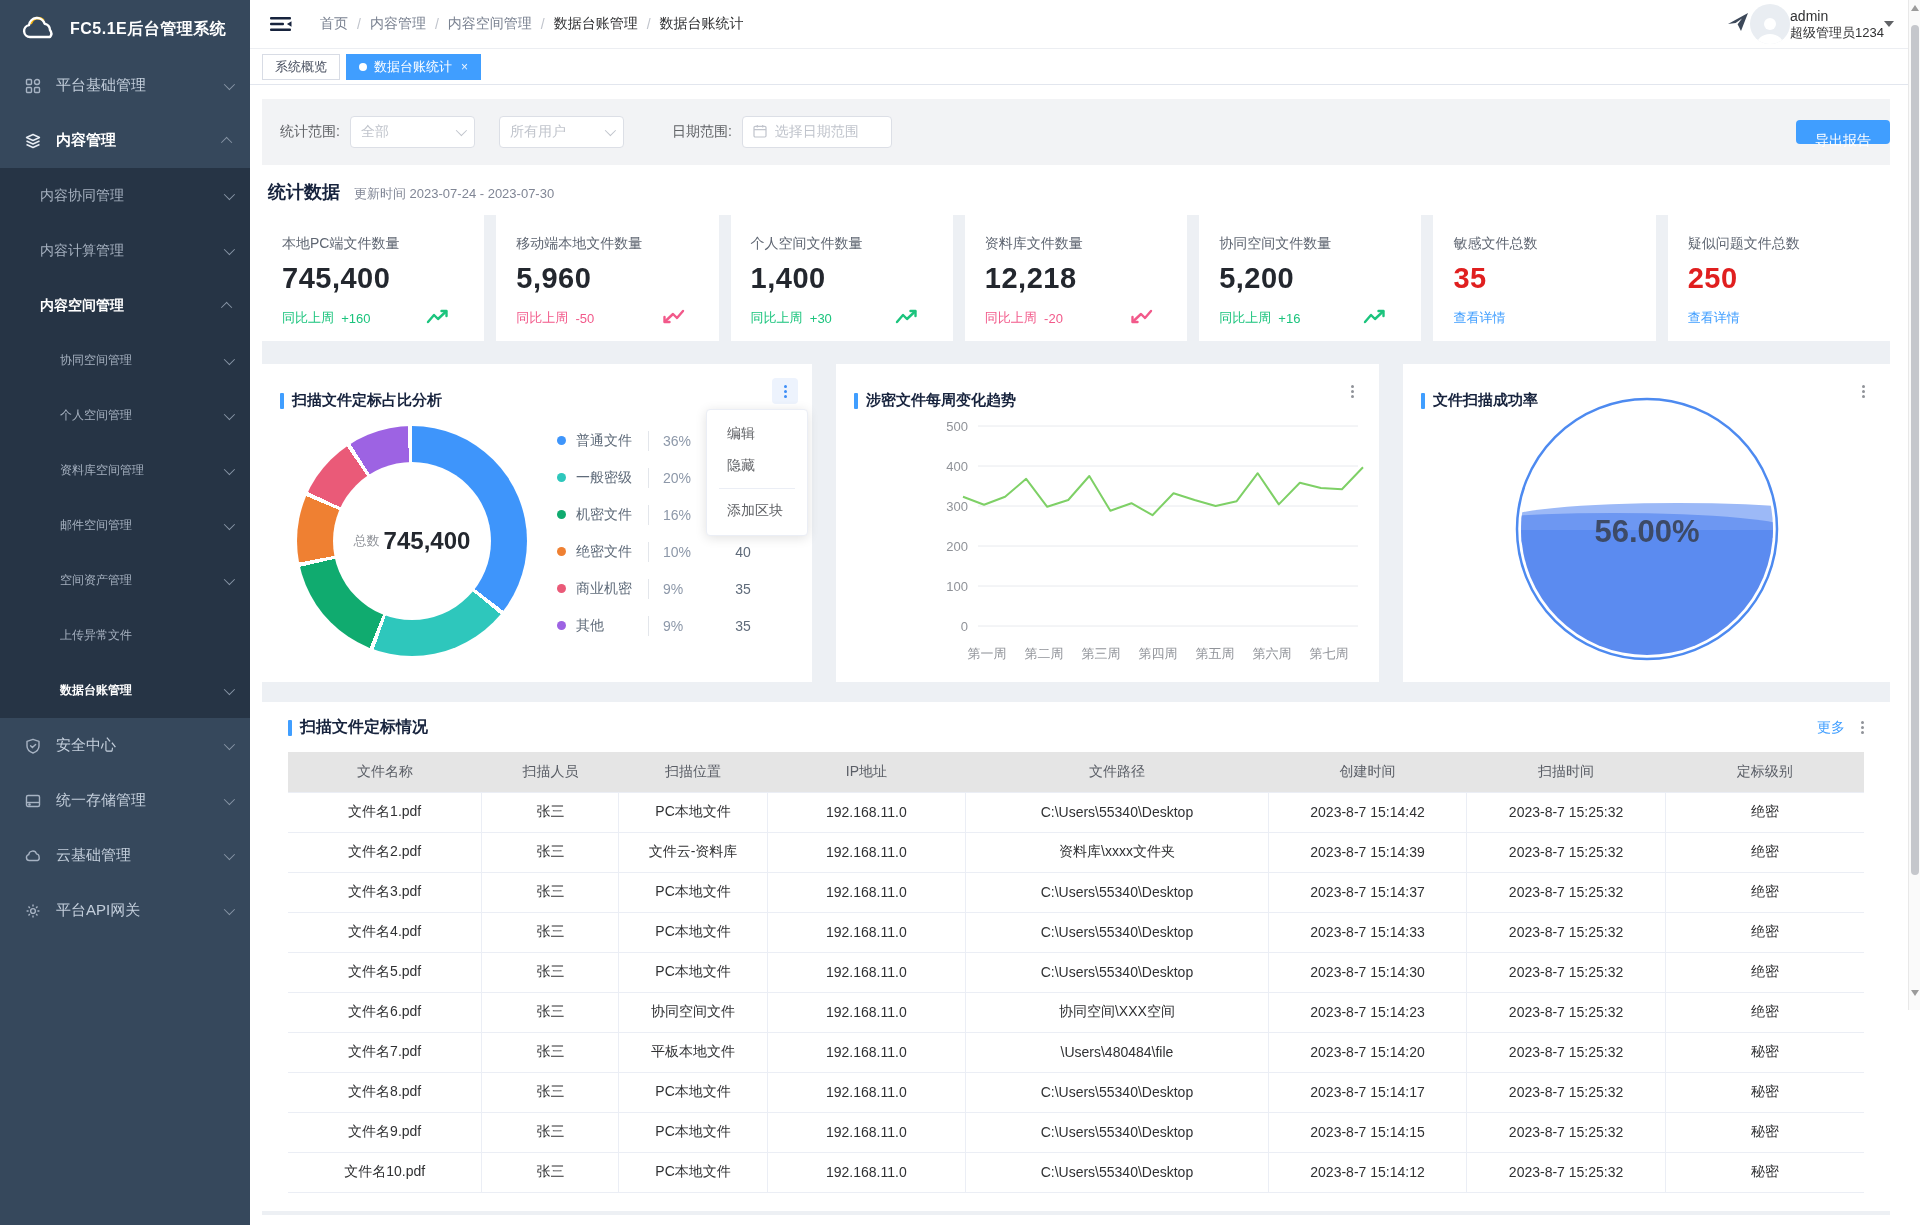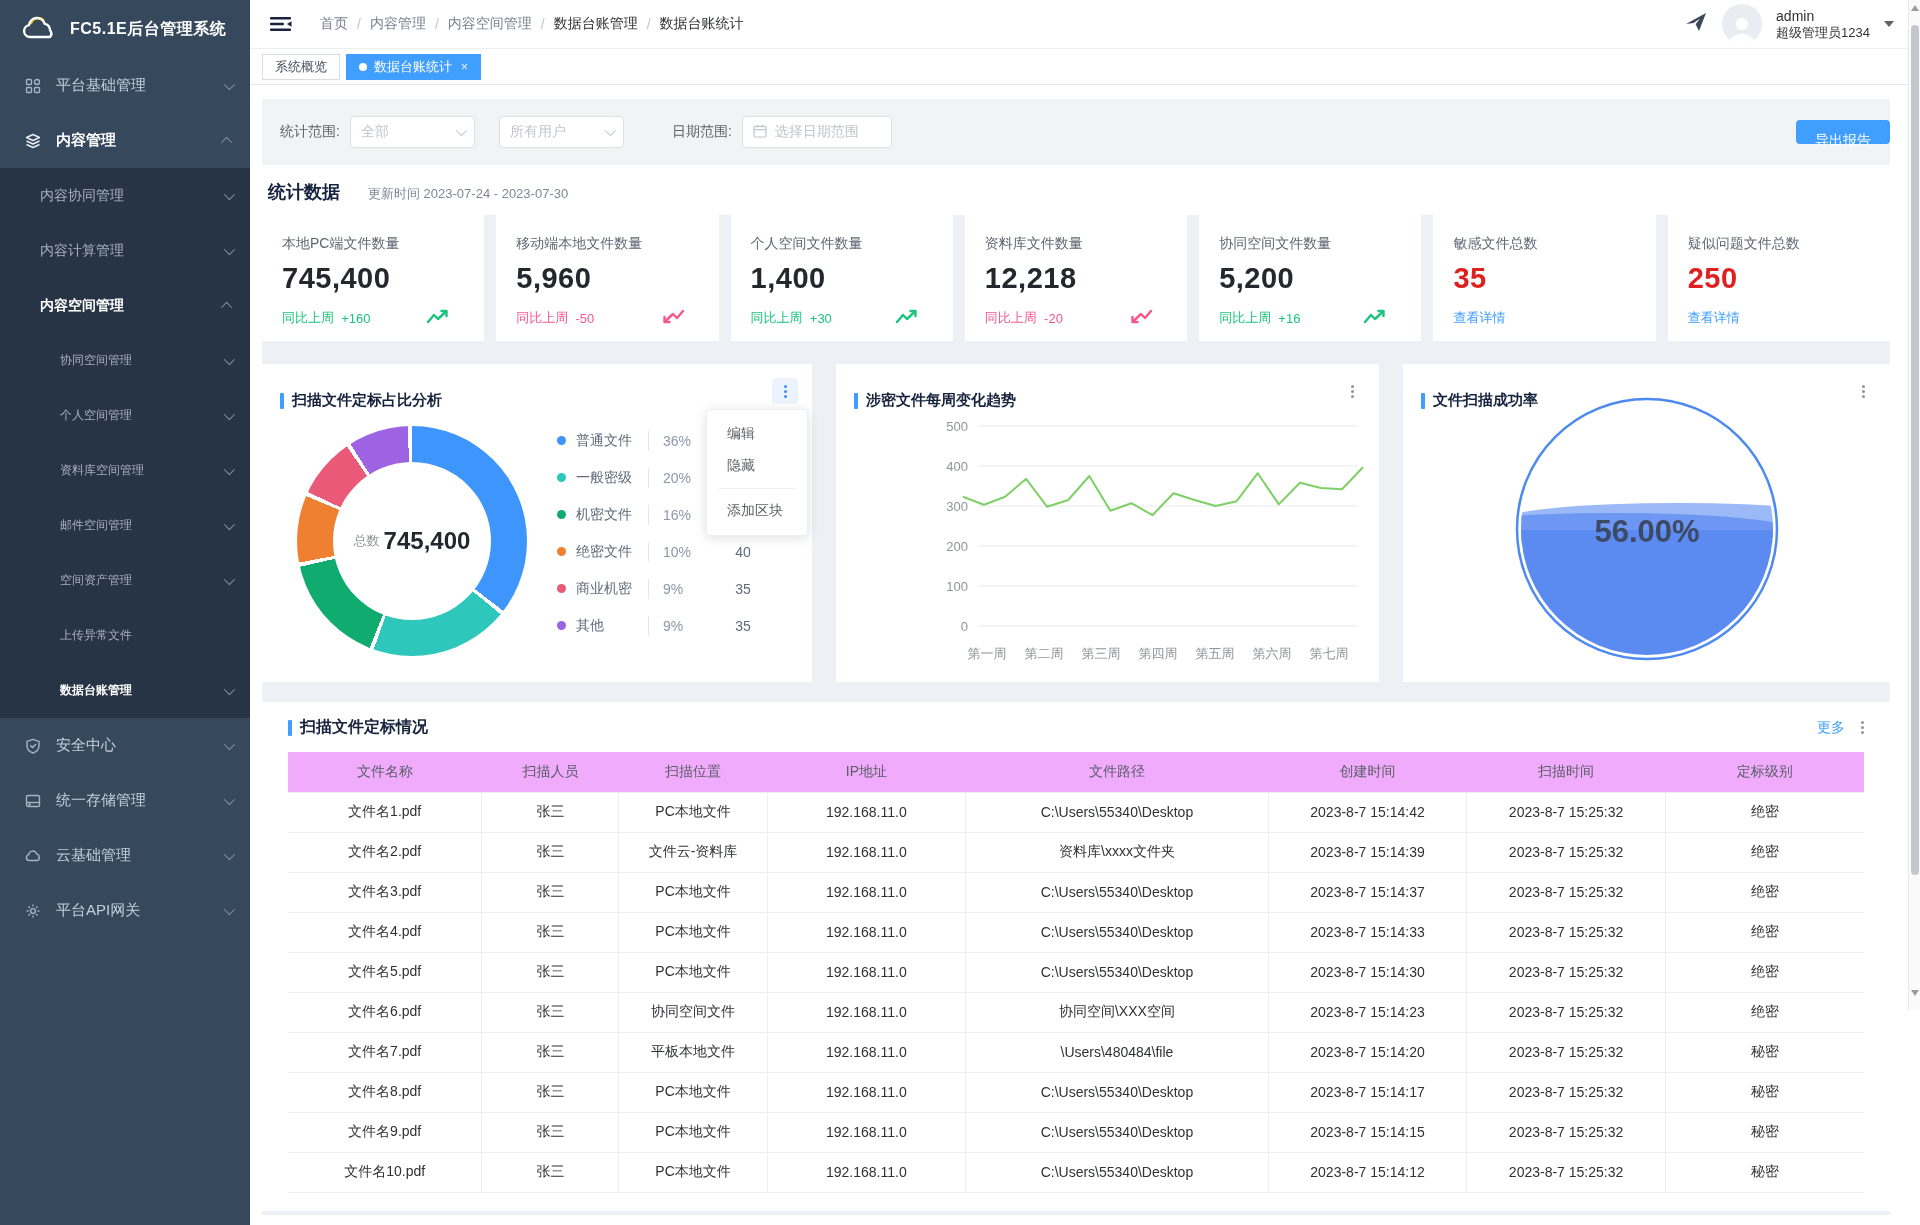--- a/index.html
+++ b/index.html
@@ -22,42 +22,42 @@
 .micon{width:18px;height:18px;flex:none;display:inline-flex;align-items:center;justify-content:center}
 
 .main{flex:1;display:flex;flex-direction:column;min-width:0;margin-right:12px}
 .topbar{height:49px;flex:none;display:flex;align-items:center;padding:0 14px 0 20px;border-bottom:1px solid #eceef2;background:#fff}
 .hamb{cursor:pointer;margin-right:28px;display:flex;align-items:center}
 .crumbs{display:flex;align-items:center;gap:9px;font-size:14px;color:#7a8291}
 .crumbs .sep{color:#c0c4cc}
 .crumbs .crumb:nth-last-child(1) .ctext,.crumbs .crumb:nth-last-child(2) .ctext{color:#303133}
 .crumb{display:flex;gap:9px;align-items:center;cursor:pointer}
 .crumb:last-child .sep{display:none}
-.top-right{margin-left:auto;display:flex;align-items:center;gap:14px}
+.top-right{margin-left:auto;display:flex;align-items:center;}
 .avatar{width:40px;height:40px;border-radius:50%;background:#e9edf2;overflow:hidden;display:flex;align-items:flex-end;justify-content:center;cursor:pointer}
 .uname{font-size:14px;color:#303133;line-height:18px}
 .urole{font-size:13px;color:#303133;line-height:16px}
 .caret{width:0;height:0;border-left:5px solid transparent;border-right:5px solid transparent;border-top:6px solid #606266;cursor:pointer}
 
 .tabrow{height:36px;flex:none;display:flex;align-items:center;gap:6px;padding:0 0 0 12px;border-bottom:1px solid #e2e6ee;background:#fff}
 .tab{height:26px;display:flex;align-items:center;gap:7px;padding:0 12px;font-size:13px;border:1px solid #d8dce5;color:#495060;background:#fff;cursor:pointer}
 .tab.active{background:#409eff;border-color:#409eff;color:#fff}
 .tab .dot{width:8px;height:8px;border-radius:50%;background:#fff}
 .tab .x{font-size:12px;margin-left:2px;opacity:.9}
 
 .content{flex:1;overflow:hidden;background:#fff;padding:0 18px 0 12px}
 .filter-band{margin-top:14px;height:66px;background:#f2f3f5;display:flex;align-items:center;padding:0 0 0 18px;gap:10px}
 .flabel{font-size:14px;color:#606266}
 .fselect{width:125px;height:32px;background:#fff;border:1px solid #dcdfe6;border-radius:4px;display:flex;align-items:center;padding:0 10px;font-size:14px;color:#c0c4cc;cursor:pointer}
 .fselect .lbl{flex:1}
 .fselect .chev{border-color:#c0c4cc}
 .fdate{width:150px;height:32px;background:#fff;border:1px solid #dcdfe6;border-radius:4px;display:flex;align-items:center;gap:8px;padding:0 10px;font-size:14px;color:#c0c4cc;cursor:text}
 .gap28{width:28px}
 .btn-primary{margin-left:auto;background:#409eff;color:#fff;font-size:14px;height:18px;padding:12px 19px;border:none;border-radius:4px;cursor:pointer}
-.sec-title{display:flex;align-items:baseline;gap:28px;margin:15px 0 11px 6px}
+.sec-title{display:flex;align-items:baseline;gap:14px;margin:15px 0 11px 6px}
 .sec-title h2{font-size:18px;color:#17233d;font-weight:bold}
 .sec-title .upd{font-size:13px;color:#808695}
 .grayzone{background:#edf0f4;min-height:1000px}
 
 .cards-row{display:flex;gap:12px}
 .scard{flex:1;background:#fff;height:126px;padding:20px 20px 14px;display:flex;flex-direction:column}
 .scard .lbl{font-size:14px;color:#5f6672}
 .scard .val{font-size:29px;font-weight:bold;color:#23272e;margin-top:9px;letter-spacing:.5px}
 .scard .val.red{color:#e01f1f}
 .scard .trow{margin-top:auto;display:flex;align-items:center;font-size:13px}
@@ -92,21 +92,21 @@
 .cmenu .mdiv{height:1px;background:#ebeef5;margin:6px 12px}
 
 .gauge-svg{position:absolute;left:50%;top:52%;transform:translate(-50%,-50%)}
 
 .tcard{background:#fff;margin-top:20px;padding:15px 26px 18px}
 .thead-row{display:flex;align-items:center}
 .thead-row .more{margin-left:auto;font-size:14px;color:#409eff;cursor:pointer}
 .tdots{display:flex;flex-direction:column;gap:2px;margin-left:16px;cursor:pointer}
 .tdots i{width:3px;height:3px;border-radius:50%;background:#909399;display:block}
 table{width:100%;border-collapse:collapse;table-layout:fixed;margin-top:14px}
-th{background:#f0abfc;height:40px;font-size:14px;color:#5a5e66;font-weight:500}
+th{background:#e5e5e5;height:40px;font-size:14px;color:#5a5e66;font-weight:500}
 td{height:40px;font-size:14px;color:#303133;text-align:center;border-bottom:1px solid #ebeef5;border-right:1px solid #ebeef5;overflow:hidden;white-space:nowrap;text-overflow:ellipsis}
 td:last-child{border-right:none}
 tbody tr:first-child td{border-top:1px solid #ebeef5}
 
 .sbar{position:absolute;right:0;top:0;width:12px;height:1010px;background:#fafafa;border-left:1px solid #e8e8e8}
 .sbar .thumb{position:absolute;left:2px;top:25px;width:8px;height:850px;background:#c5c7cc;border-radius:4px;cursor:pointer}
 .arr-up{position:absolute;top:5px;left:2px;width:0;height:0;border-left:4px solid transparent;border-right:4px solid transparent;border-bottom:6px solid #9b9b9b;cursor:pointer}
 .arr-dn{position:absolute;top:990px;left:2px;width:0;height:0;border-left:4px solid transparent;border-right:4px solid transparent;border-top:6px solid #9b9b9b;cursor:pointer}
 svg text{font-family:"Liberation Sans","DejaVu Sans",sans-serif}
 </style>

